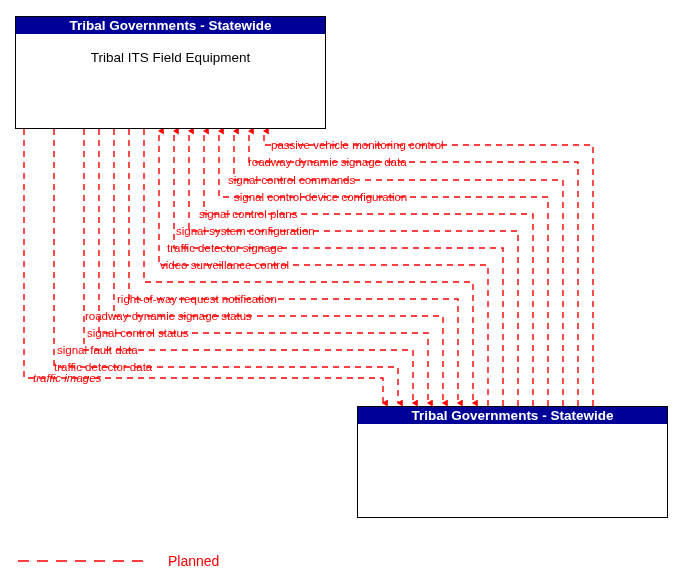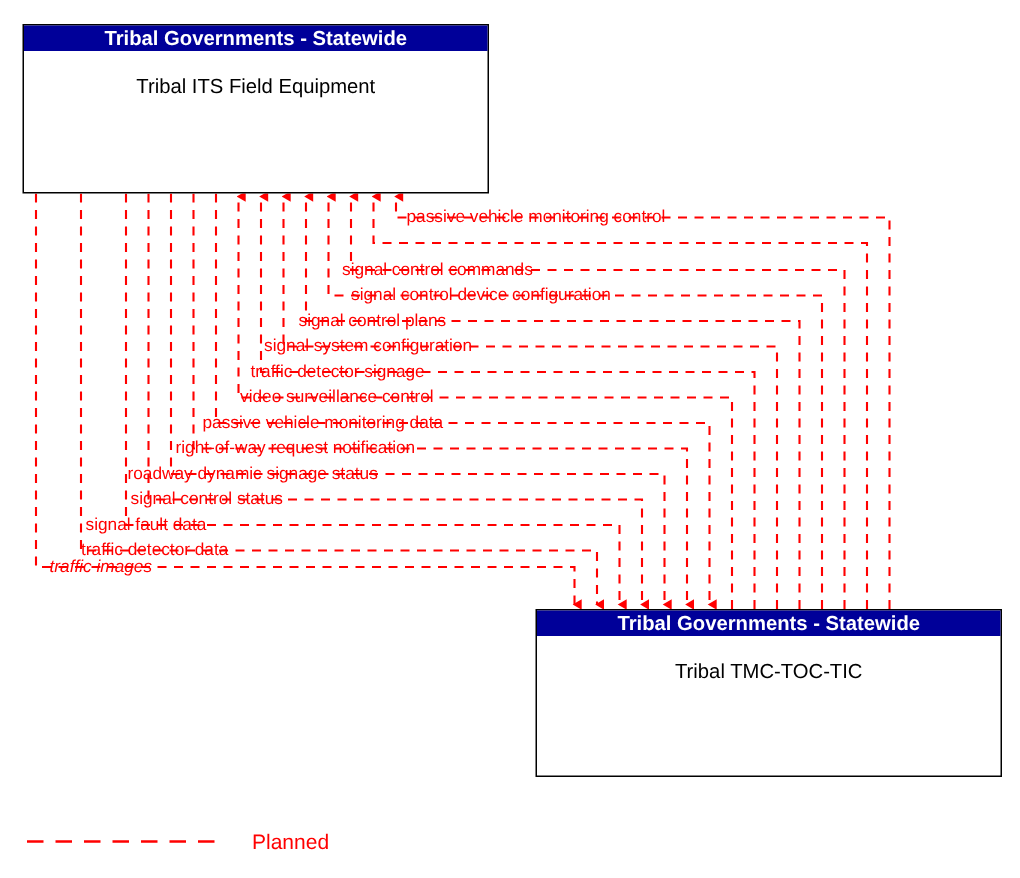--- a/index.html
+++ b/index.html
@@ -132,31 +132,30 @@
     <line id="legend-line" x1="18" y1="561" x2="146" y2="561" stroke="#ff0000" stroke-width="1.6" stroke-dasharray="11,8"></line>
   </svg>
 
   <div class="entity-box" id="box-field-equipment">
     <div class="entity-title">Tribal Governments - Statewide</div>
     <div class="entity-name">Tribal ITS Field Equipment</div>
   </div>
 
   <div class="entity-box" id="box-tmc">
     <div class="entity-title">Tribal Governments - Statewide</div>
-    <div class="entity-name">Tribal TMC-TOC-TIC</div>
   </div>
 
   <div class="flow-label" style="left:271px; top:139px;">passive vehicle monitoring control</div>
+  <div class="flow-label" style="left:248px; top:156px;">roadway dynamic signage data</div>
   <div class="flow-label" style="left:228px; top:174px;">signal control commands</div>
   <div class="flow-label" style="left:234px; top:191px;">signal control device configuration</div>
   <div class="flow-label" style="left:199px; top:208px;">signal control plans</div>
   <div class="flow-label" style="left:176px; top:225px;">signal system configuration</div>
   <div class="flow-label" style="left:167px; top:242px;">traffic detector signage</div>
   <div class="flow-label" style="left:160px; top:259px;">video surveillance control</div>
-  <div class="flow-label" style="left:135px; top:276px;">passive vehicle monitoring data</div>
   <div class="flow-label" style="left:117px; top:293px;">right-of-way request notification</div>
   <div class="flow-label" style="left:85px; top:310px;">roadway dynamic signage status</div>
   <div class="flow-label" style="left:87px; top:327px;">signal control status</div>
   <div class="flow-label" style="left:57px; top:344px;">signal fault data</div>
   <div class="flow-label" style="left:54px; top:361px;">traffic detector data</div>
   <div class="flow-label" style="left:33px; top:372px;font-style:italic;">traffic images</div>
 
   <div id="legend-label">Planned</div>
 
 </div>

